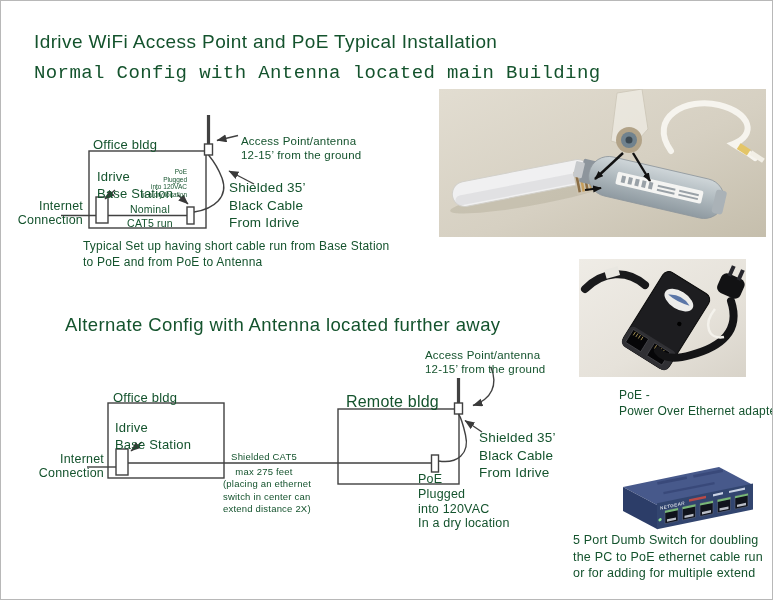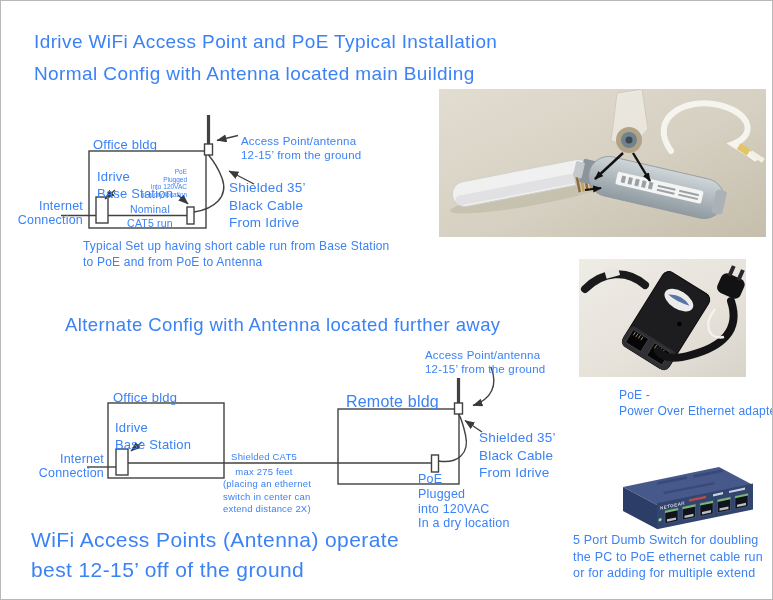--- a/index.html
+++ b/index.html
@@ -1,21 +1,21 @@
 <!DOCTYPE html>
 <html><head>
 <meta charset="utf-8">
 <style>
   html,body{margin:0;padding:0;background:#fff;}
   #canvas{
     position:relative;width:773px;height:600px;background:#ffffff;
     border:1px solid #b8b8b8;box-sizing:border-box;overflow:hidden;
     font-family:"Liberation Sans",sans-serif;color:#3f3f3f;
   }
-  .lbl{position:absolute;white-space:nowrap;color:#3b82f6;letter-spacing:.2px;line-height:1.25;}
+  .lbl{position:absolute;white-space:nowrap;color:#14532d;letter-spacing:.2px;line-height:1.25;}
   .title{font-size:19px;letter-spacing:.4px;}
   .tiny{font-size:6.5px;line-height:7.6px;letter-spacing:0;}
   .center{text-align:center;}
   .right{text-align:right;}
   svg{display:block;}
   #lines{position:absolute;left:0;top:0;pointer-events:none;}
   .photo{position:absolute;}
 </style>
 </head>
 <body>
@@ -52,21 +52,21 @@
       <rect x="453.5" y="402" width="8" height="11" fill="#ffffff"></rect>
       <rect x="430.5" y="454" width="7" height="17" fill="#ffffff"></rect>
       <path d="M 437.5 460 C 456 463 469 453 464.5 434 C 461.5 420.5 459.5 416 457.5 413"></path>
       <path d="M 490 366 C 497 384 491 398 472 404.5" marker-end="url(#ah)"></path>
       <line x1="481" y1="431" x2="464" y2="419.5" marker-end="url(#ah)"></line>
       <line x1="141" y1="441" x2="130" y2="450" marker-end="url(#ah)"></line>
     </g>
   </svg>
 
   <div class="lbl title" style="left:33px;top:29px;">Idrive WiFi Access Point and PoE Typical Installation</div>
-  <div class="lbl title" style="left:33px;top:61px;">Normal Config with Antenna located main Building</div>
+  <div class="lbl title" style="left:33px;top:61px;font-family:Liberation Mono, monospace;">Normal Config with Antenna located main Building</div>
 
   <div class="lbl" style="left:92px;top:136px;font-size:13px;">Office bldg</div>
   <div class="lbl" style="left:96px;top:168px;font-size:13px;line-height:16.5px;">
     <div>Idrive</div>
     <div>Base Station</div>
   </div>
   <div class="lbl right" style="left:12px;top:199px;width:70px;font-size:12.5px;line-height:13.5px;">
     <div>Internet</div>
     <div>Connection</div>
   </div>
@@ -120,24 +120,20 @@
     <div>Black Cable</div>
     <div>From Idrive</div>
   </div>
   <div class="lbl" style="left:417px;top:471px;font-size:12.5px;line-height:14.8px;">
     <div>PoE</div>
     <div>Plugged</div>
     <div>into 120VAC</div>
     <div>In a dry location</div>
   </div>
 
-  <div class="lbl" style="left:30px;top:524px;font-size:21px;line-height:30px;letter-spacing:.4px;">
-    <div>WiFi Access Points (Antenna) operate</div>
-    <div>best 12-15’ off of the ground</div>
-  </div>
 
   <div class="photo" style="left:438px;top:88px;width:327px;height:148px;background:linear-gradient(155deg,#e2ddd1 0%,#d6d0c2 55%,#c5beac 100%);">
     <svg width="327" height="148" viewBox="0 0 327 148">
       <defs>
         <linearGradient id="cylGrad" x1="0" y1="0" x2="0" y2="1">
           <stop offset="0" stop-color="#cfd6d9"></stop>
           <stop offset="0.5" stop-color="#aeb8bd"></stop>
           <stop offset="1" stop-color="#8f9aa1"></stop>
         </linearGradient>
         <marker id="pArrow" markerWidth="10" markerHeight="9" refX="8" refY="3.5" orient="auto" markerUnits="userSpaceOnUse">

